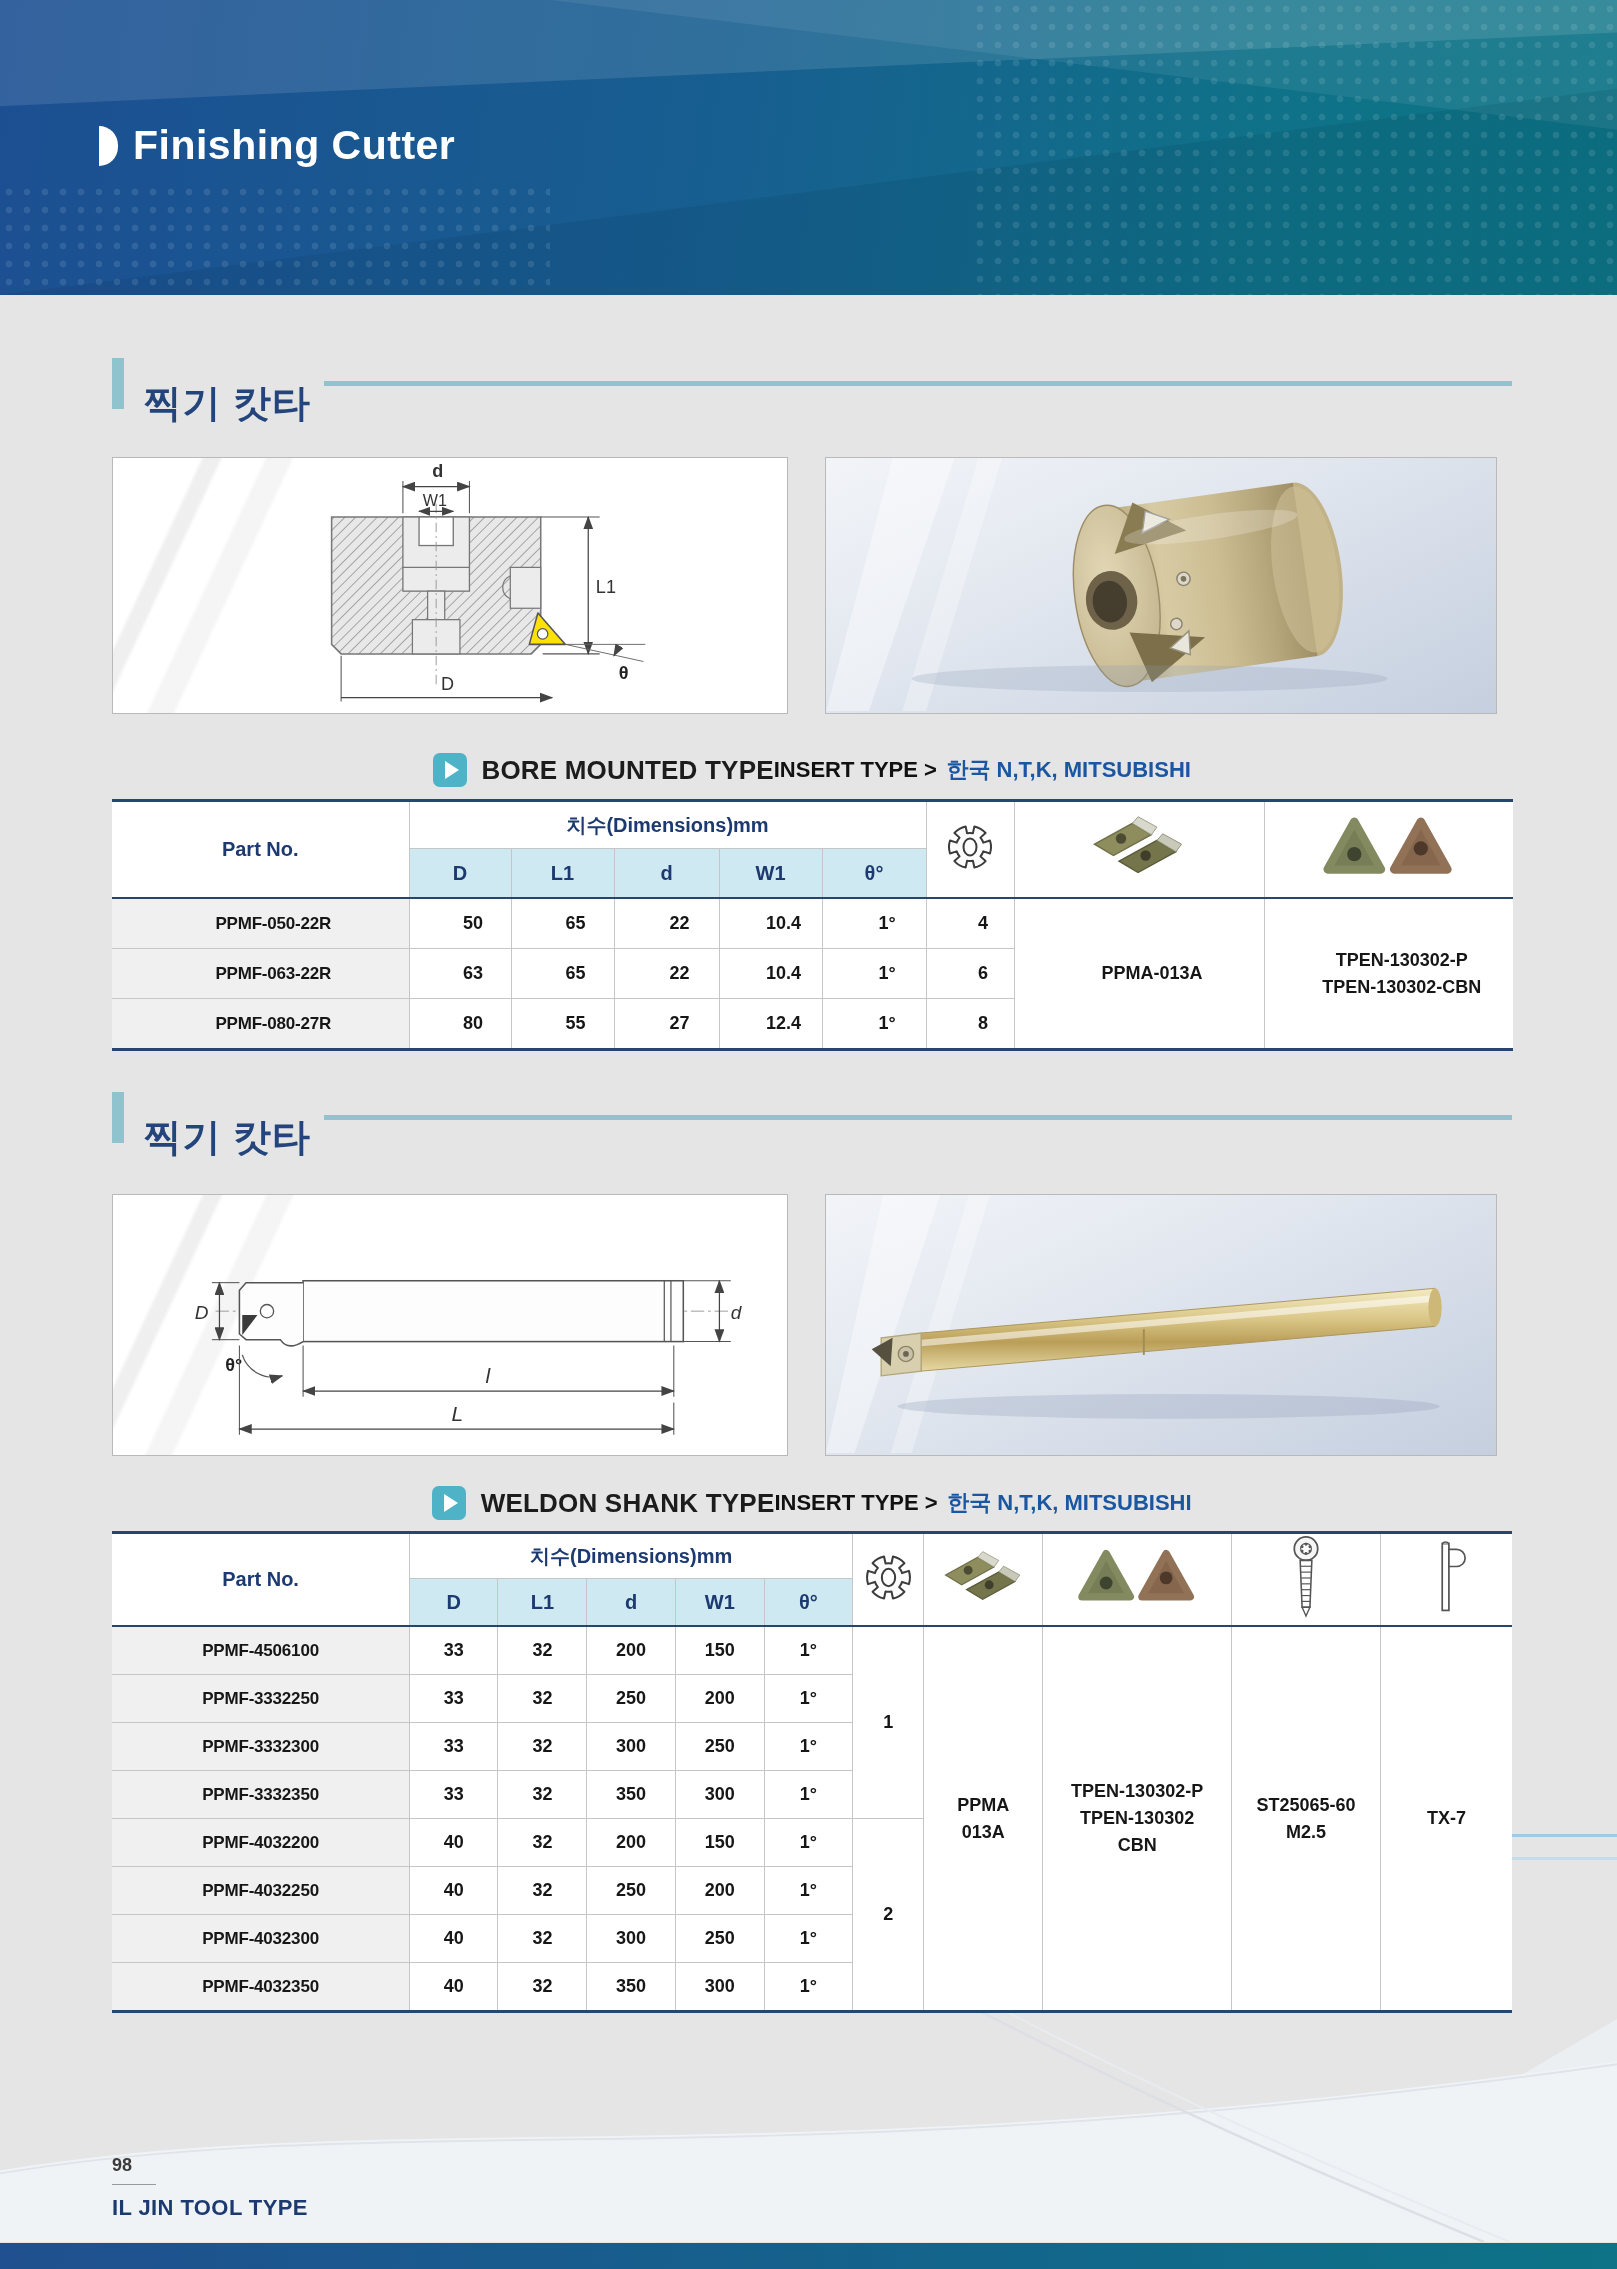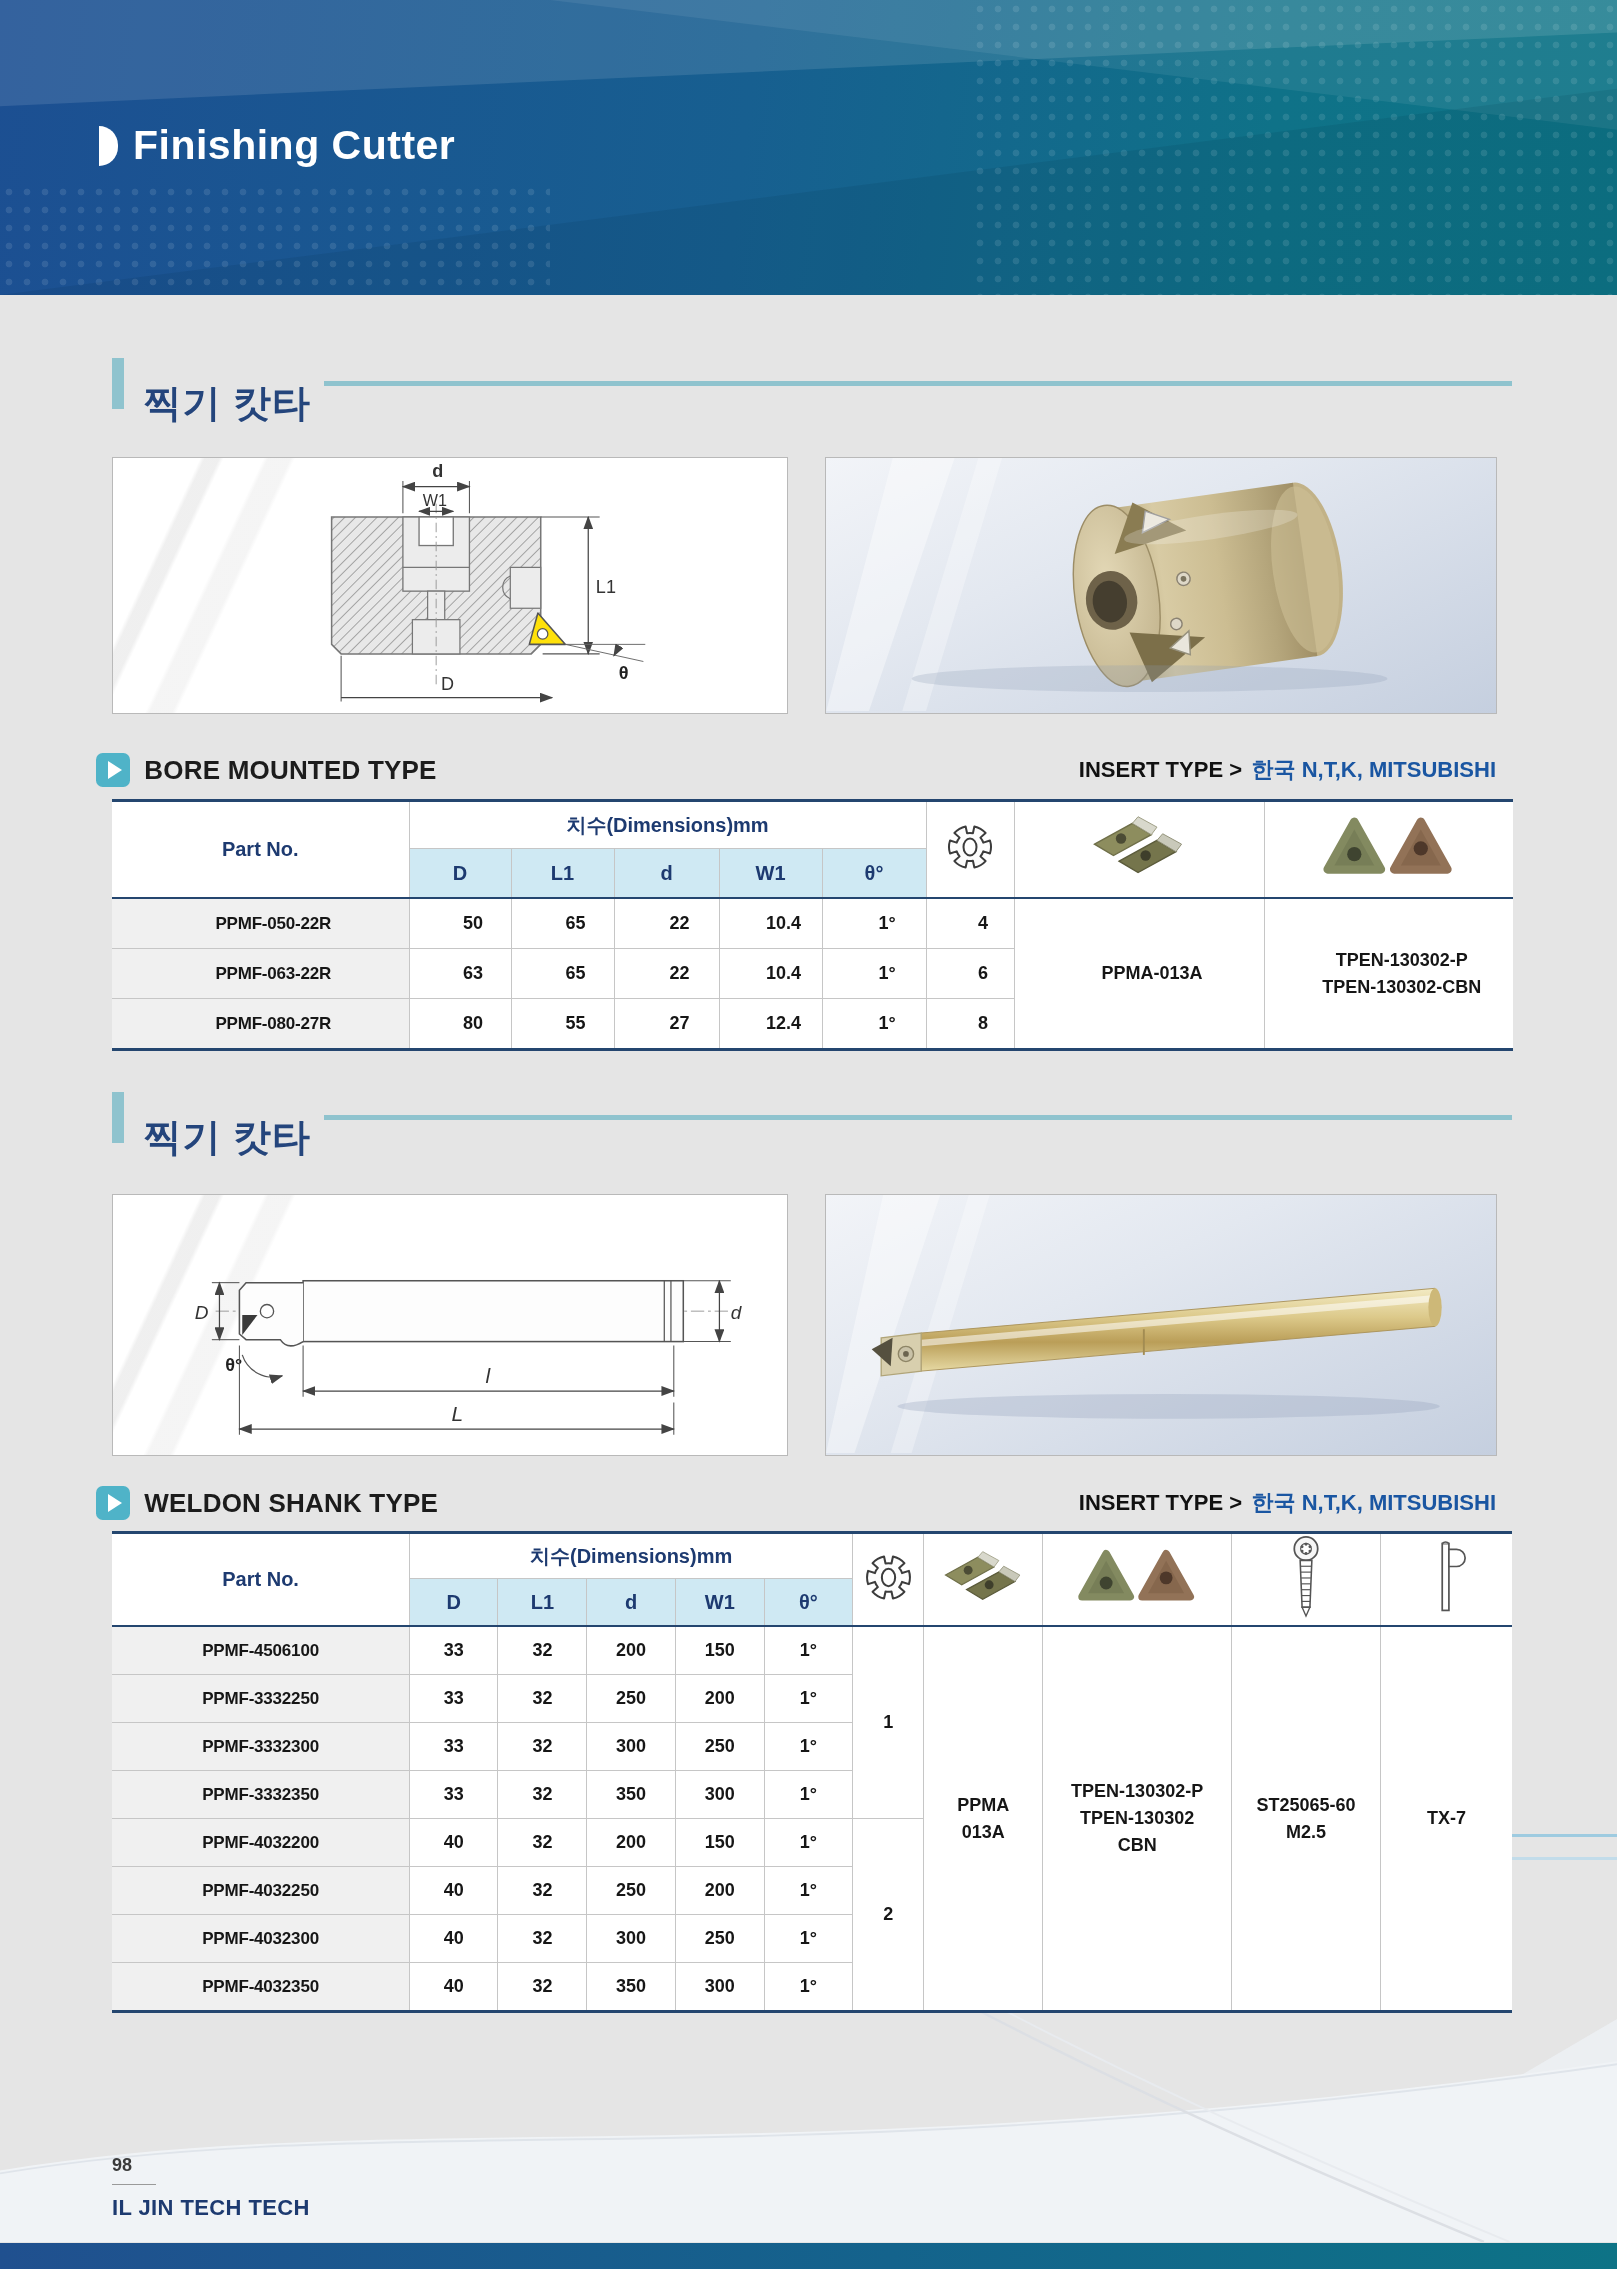--- a/index.html
+++ b/index.html
@@ -30,21 +30,21 @@
 
   
   .imgbox { position:absolute; border:1.9px solid #b9b9b9; box-sizing:border-box; overflow:hidden; }
   .draw-bg { background:
     linear-gradient(115deg, transparent 11%, rgba(214,214,214,.38) 11.6%, rgba(214,214,214,.38) 13.4%, transparent 14%,
       transparent 19%, rgba(224,224,224,.33) 19.6%, rgba(224,224,224,.33) 22.4%, transparent 23%),
     #fff; }
   .photo-bg { background:linear-gradient(155deg,#f2f4f8 0%,#e3e8f0 38%,#c5cfdf 100%); }
 
   
-  .typerow { position:absolute; left:96px; width:1400px; display:flex; align-items:center; justify-content:space-between; height:42px; }
+  .typerow { position:absolute; left:112px; width:1400px; display:flex; align-items:center; justify-content:center; height:42px; }
   .typeleft { display:flex; align-items:center; }
   .play { width:34px; height:34px; border-radius:6.7px; background:#4fb3c8; margin-right:14.3px;
     display:flex; align-items:center; justify-content:center; }
   .play i { display:block; width:0; height:0; border-left:14.3px solid #fff; border-top:9.5px solid transparent;
     border-bottom:9.5px solid transparent; margin-left:3.8px; }
   .typelabel { font-size:26px; font-weight:700; color:#1c1c1c; letter-spacing:0.2px; }
   .inserttype { display:flex; align-items:baseline; gap:9.5px; }
   .it-prefix { font-size:22px; font-weight:700; color:#111; }
   .it-value { font-size:22px; font-weight:700; color:#1a56a2; }
 
@@ -543,18 +543,18 @@
           <td>300</td>
           <td>1°</td>
         </tr>
       </tbody>
     </table>
   </div>
 
   <div class="pagenum">
     <div class="num">98</div>
     <div class="rule"></div>
-    <div class="co">IL JIN TECH TECH</div>
+    <div class="co">IL JIN TOOL TYPE</div>
   </div>
   <div class="bottombar"></div>
 
 </div>
 
 
 </body></html>

